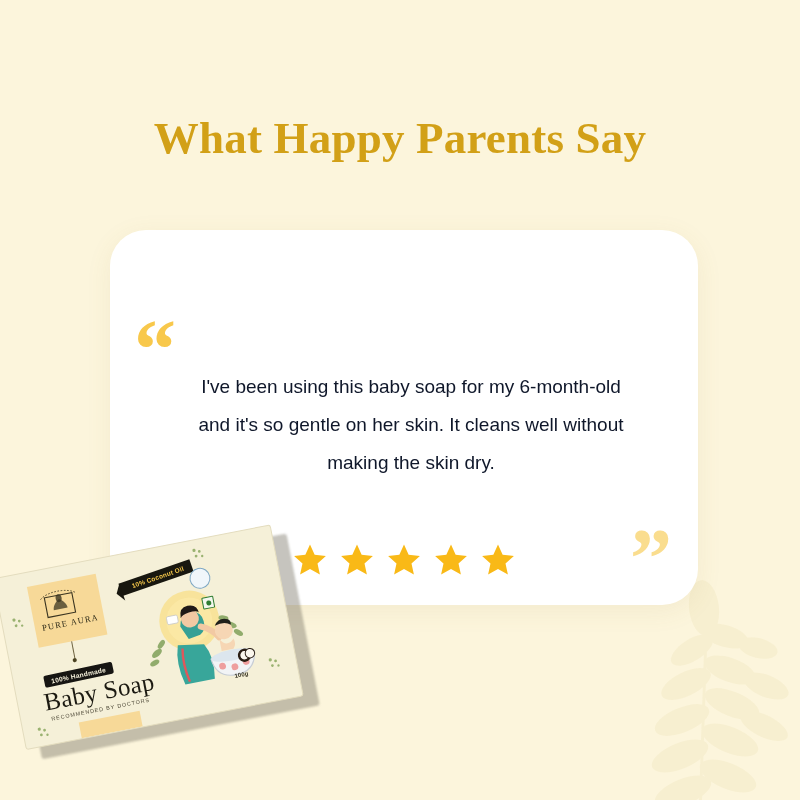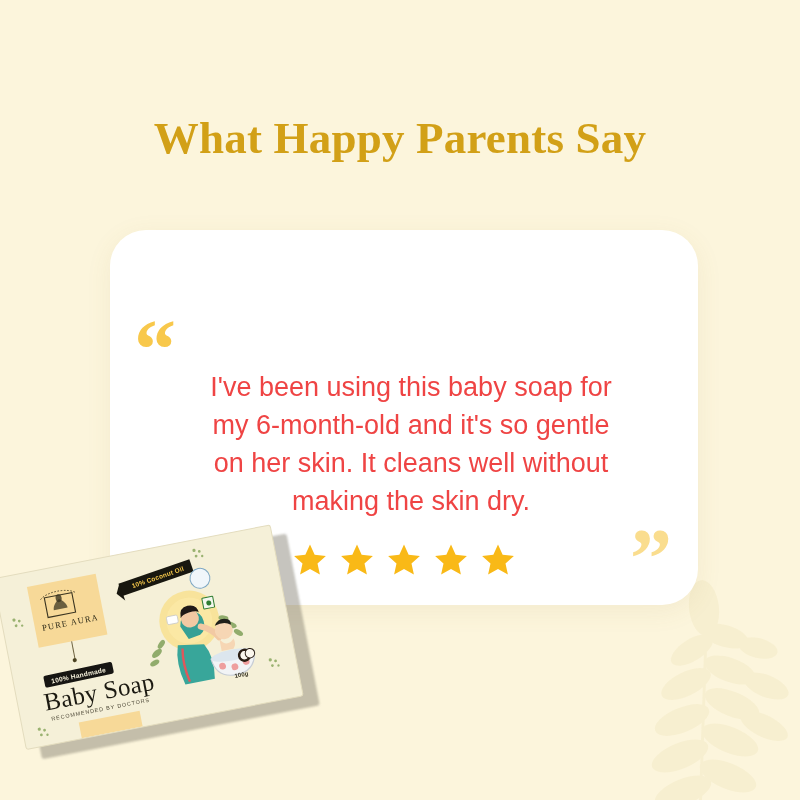--- a/index.html
+++ b/index.html
@@ -78,23 +78,23 @@
     font-size:26px;
     font-weight:700;
     color:#161616;
     letter-spacing:.1px;
   }
 
   .review-text {
     position:absolute;
     left:84px; right:70px; top:138px;
     text-align:center;
-    font-size:27px;
+    font-size:19px;
     line-height:38px;
-    color:#ef4444;
+    color:#0f172a;
     font-weight:400;
   }
 
   .stars {
     position:absolute;
     left:0; right:0; top:312px;
     display:flex;
     justify-content:center;
     gap:11px;
   }

